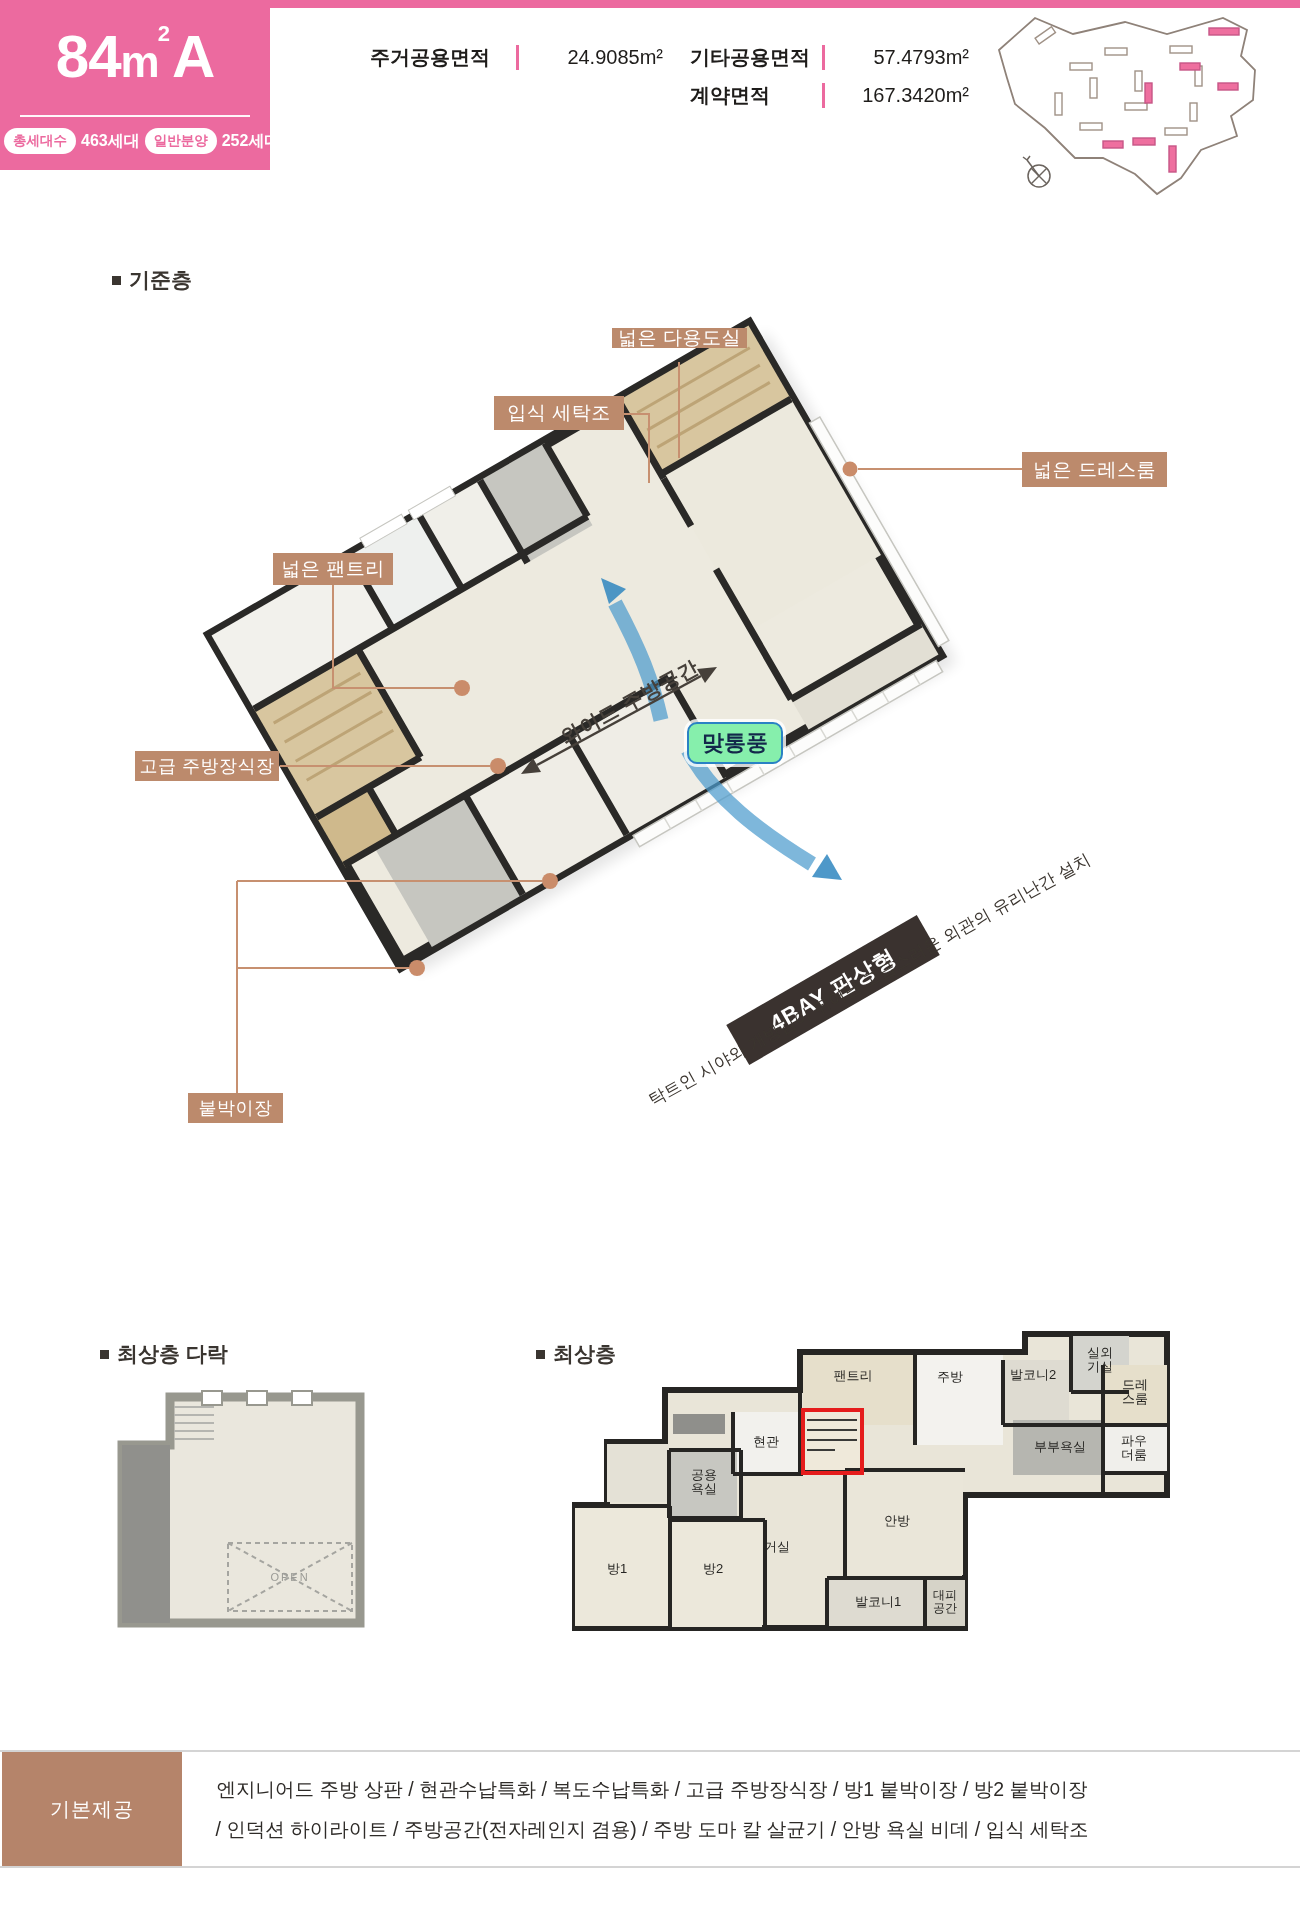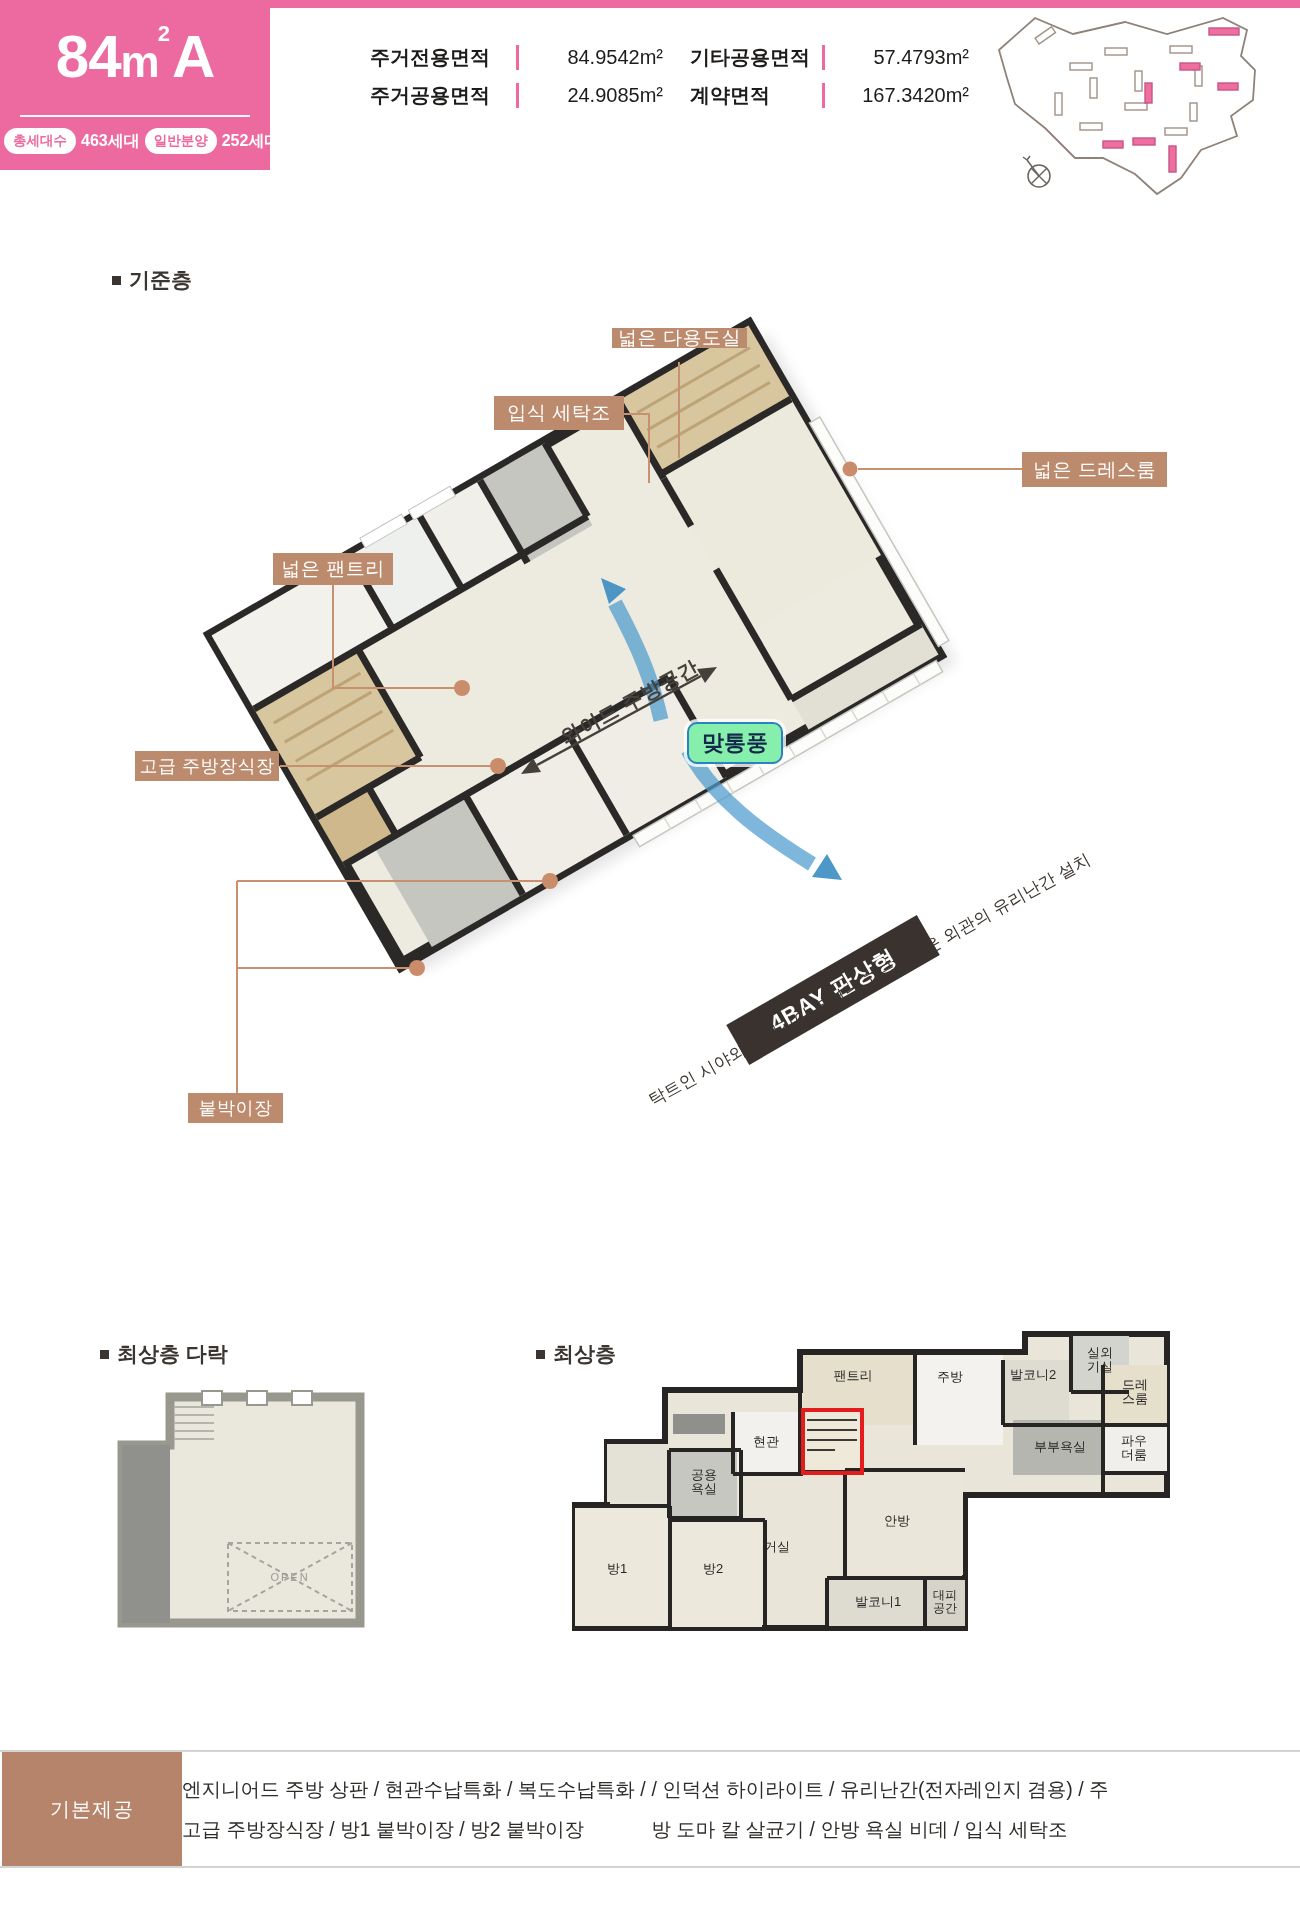--- a/index.html
+++ b/index.html
@@ -47,45 +47,40 @@
       font-size:17px;color:#3b352f;white-space:nowrap;letter-spacing:0.3px;}
   
   .room{position:absolute;transform:translate(-50%,-50%);font-size:13px;color:#262522;text-align:center;
         line-height:14px;word-break:break-all;white-space:normal;}
   .open-lbl{transform:translate(-50%,-50%);font-size:11px;color:#9a9a95;letter-spacing:2px;}
   
   .prov-line-top{left:0;top:1750px;width:1300px;height:2px;background:#d4d4d4;}
   .prov-line-bot{left:0;top:1866px;width:1300px;height:2px;background:#d4d4d4;}
   .prov-box{left:2px;top:1752px;width:180px;height:114px;background:#b5846a;color:#fff;font-size:20px;
       display:flex;align-items:center;justify-content:center;letter-spacing:1px;}
-  .prov-text{left:182px;top:1752px;width:940px;height:114px;display:flex;flex-direction:row;
+  .prov-text{left:182px;top:1752px;width:940px;height:114px;display:flex;flex-direction:column;
       align-items:center;justify-content:center;font-size:19.5px;color:#2e2b28;line-height:40px;}
 </style>
 </head>
 <body>
 
 <div class="abs pink-box"></div>
 <div class="abs type-title">
   <span class="n">84</span><span class="u"><span>m</span><sup>2</sup></span><span class="n">A</span>
 </div>
 <div class="abs divider"></div>
 <div class="abs badge-row">
   <span class="pill">총세대수</span>
   <span class="pill-val">463세대</span>
   <span class="pill">일반분양</span>
   <span class="pill-val">252세대</span>
 </div>
 <div class="abs top-bar"></div>
 
 <div class="abs area-col col1">
-  <div class="area-row">
-    <span class="lbl">주거전용면적</span>
-      <span class="bar"></span>
-      <span class="val">84.9542m²</span>
-  </div>
   <div class="area-row">
     <span class="lbl">주거공용면적</span>
       <span class="bar"></span>
       <span class="val">24.9085m²</span>
   </div>
 </div>
 <div class="abs area-col col2">
   <div class="area-row">
     <span class="lbl">기타공용면적</span>
       <span class="bar"></span>
@@ -291,14 +286,14 @@
   <div class="room" style="left:168px;top:239px;">방2</div>
   <div class="room" style="left:333px;top:272px;">발코니1</div>
   <div class="room" style="left:400px;top:272px;width:30px;font-size:12px;line-height:13px;">대피공간</div>
 </div>
 
 <div class="abs prov-line-top"></div>
 <div class="abs prov-line-bot"></div>
 <div class="abs prov-box">기본제공</div>
 <div class="abs prov-text">
   <div>엔지니어드 주방 상판 / 현관수납특화 / 복도수납특화 / 고급 주방장식장 / 방1 붙박이장 / 방2 붙박이장</div>
-  <div>/ 인덕션 하이라이트 / 유리난간(전자레인지 겸용) / 주방 도마 칼 살균기 / 안방 욕실 비데  /  입식 세탁조</div>
+  <div>/ 인덕션 하이라이트 / 주방공간(전자레인지 겸용) / 주방 도마 칼 살균기 / 안방 욕실 비데  /  입식 세탁조</div>
 </div>
 
 </body></html>

